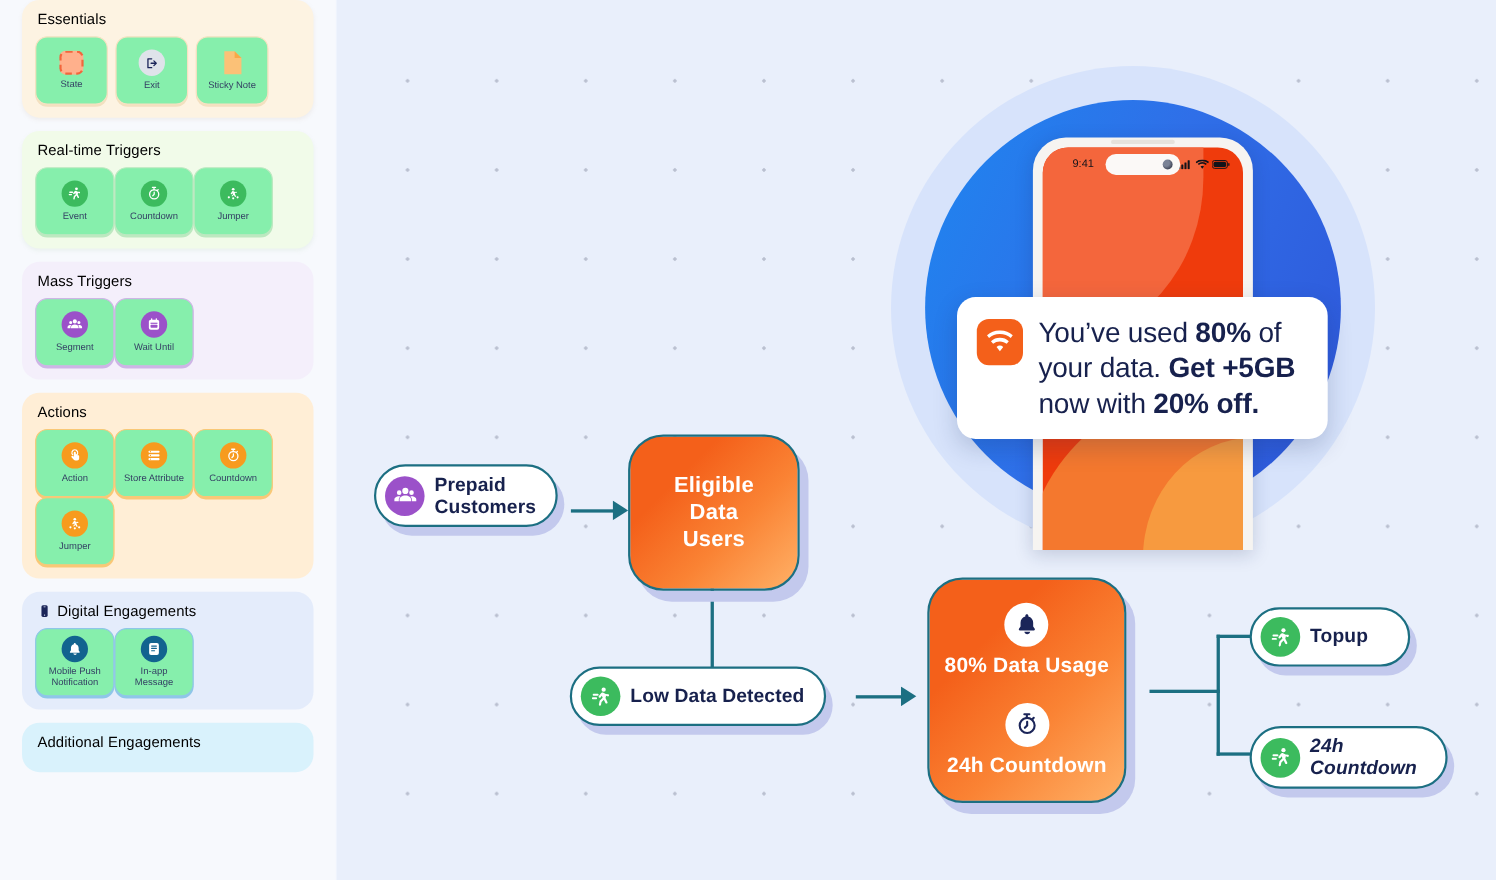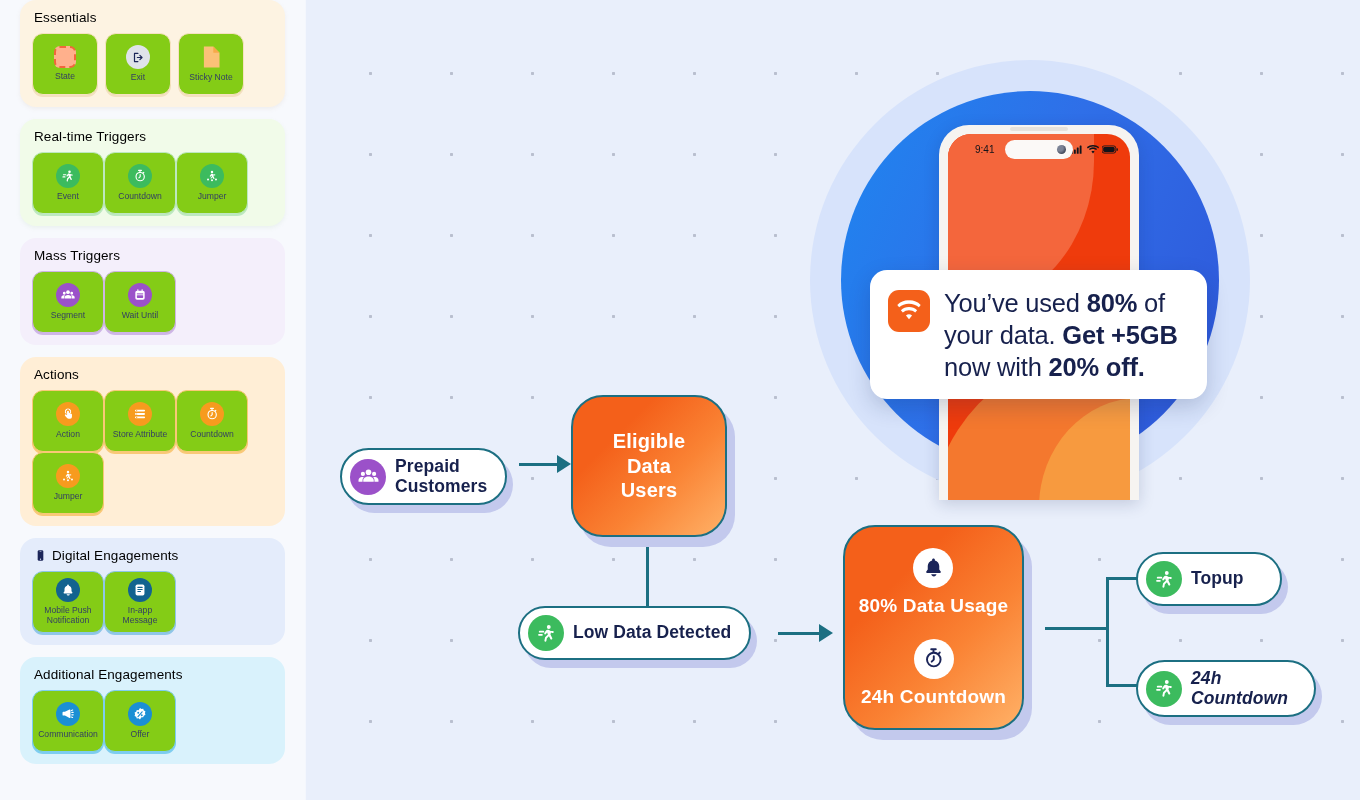--- a/index.html
+++ b/index.html
@@ -28,21 +28,21 @@
   .panel {
     border-radius:16px; padding:10px 12px 12px 12px; margin-bottom:12px;
     position:relative;
   }
   .panel-title {
     font-size:13.5px; font-weight:normal; color:#000000; letter-spacing:.1px;
     margin:0 0 8px 2px; display:flex; align-items:center; gap:5px;
   }
   .cards { display:flex; flex-wrap:wrap; gap:0; }
   .card {
-    width:72px; height:62px; background:#84cc16; border-radius:11px;
+    width:72px; height:62px; background:#86efac; border-radius:11px;
     display:flex; flex-direction:column; align-items:center; justify-content:center;
     gap:4px; cursor:pointer;
   }
   .card-label {
     font-size:8.6px; color:#333f63; text-align:center; line-height:1.15;
     padding:0 2px;
   }
   .ico-circle {
     width:24px; height:24px; border-radius:50%;
     display:flex; align-items:center; justify-content:center;
@@ -212,21 +212,21 @@
     <div class="line" style="left:473px; top:632px; width:46px; height:3px;"></div>
     <svg style="position:absolute; left:514px; top:624px; width:16px; height:20px;">
       <polygon points="0,0 14,9 0,18" fill="#1c6f82"></polygon>
     </svg>
 
     <div class="line" style="left:740px; top:627px; width:64px; height:3px;"></div>
     <div class="line" style="left:801px; top:577px; width:3px; height:110px;"></div>
     <div class="line" style="left:801px; top:577px; width:36px; height:3px;"></div>
     <div class="line" style="left:801px; top:684px; width:36px; height:3px;"></div>
 
-    <div class="node" style="left:35px; top:448px;">
+    <div class="node" style="left:35px; top:422px;">
       <div class="pill">
         <span class="pill-ico purple">
           <svg viewBox="0 0 24 24">
               <circle cx="12" cy="7.2" r="3.2"></circle>
               <path d="M5.6 11.4a2.4 2.4 0 1 0 0-4.8 2.4 2.4 0 0 0 0 4.8zm12.8 0a2.4 2.4 0 1 0 0-4.8 2.4 2.4 0 0 0 0 4.8z"></path>
               <path d="M12 12c-3.4 0-6 1.9-6 4.2V18h12v-1.8c0-2.3-2.6-4.2-6-4.2zM4.4 12.6C2.3 12.9.6 14.3.6 16v2h4.6v-1.8c0-1.3.6-2.5 1.6-3.3-.8-.2-1.6-.3-2.4-.3zm15.2 0c-.8 0-1.6.1-2.4.3 1 .8 1.6 2 1.6 3.3V18h4.6v-2c0-1.7-1.7-3.1-3.8-3.4z"></path>
             </svg>
         </span>
         <span class="pill-label">Prepaid
 Customers</span>
@@ -533,37 +533,17 @@
               </span>
               <span class="card-label" style="white-space: pre-line;">In-app
 Message</span>
             </div>
           </div>
         </div>
         <div class="panel p-additional">
           <div class="panel-title">
             <span>Additional Engagements</span>
           </div>
-          <div class="cards">
-            <div class="card">
-              <span class="ico-circle">
-                <svg viewBox="0 0 24 24">
-                  <path d="M14.6 4.2L6.8 8.3H4.2A1.6 1.6 0 0 0 2.6 9.9v3.2a1.6 1.6 0 0 0 1.6 1.6h2.6l7.8 4.1c.7.37 1.6-.14 1.6-.95V5.15c0-.8-.9-1.3-1.6-.95z"></path>
-                  <path d="M18.4 8.2a1 1 0 0 0 0 2h2.5a1 1 0 1 0 0-2h-2.5zm.1 4.2a1 1 0 0 0 0 2h2.4a1 1 0 1 0 0-2h-2.4zm-.9-7.3a1 1 0 0 0 .6 1.9l2.1-.8a1 1 0 0 0-.65-1.9l-2.05.8zm.6 11.2a1 1 0 0 0-.7 1.87l2.05.8a1 1 0 0 0 .7-1.87l-2.05-.8z"></path>
-                </svg>
-              </span>
-              <span class="card-label" style="white-space: pre-line;">Communication</span>
-            </div>
-            <div class="card">
-              <span class="ico-circle">
-                <svg viewBox="0 0 24 24">
-                  <path d="M12 1.6l2.45 1.9 3.05-.35 1.05 2.9 2.75 1.4-.8 2.98.8 2.98-2.75 1.4-1.05 2.9-3.05-.35L12 21.26l-2.45-1.9-3.05.35-1.05-2.9-2.75-1.4.8-2.98-.8-2.98 2.75-1.4 1.05-2.9 3.05.35z"></path>
-                  <path d="M9 8.1a1.7 1.7 0 1 0 0 3.4 1.7 1.7 0 0 0 0-3.4zm6 4.4a1.7 1.7 0 1 0 0 3.4 1.7 1.7 0 0 0 0-3.4zm1.25-5.05a1 1 0 0 0-1.4.15l-7 8.4a1 1 0 0 0 1.54 1.28l7-8.4a1 1 0 0 0-.14-1.43z" fill="#1b8fd4"></path>
-                </svg>
-              </span>
-              <span class="card-label" style="white-space: pre-line;">Offer</span>
-            </div>
-          </div>
         </div>
       </div>
   </div>
 
 </div>
 
 </body></html>

